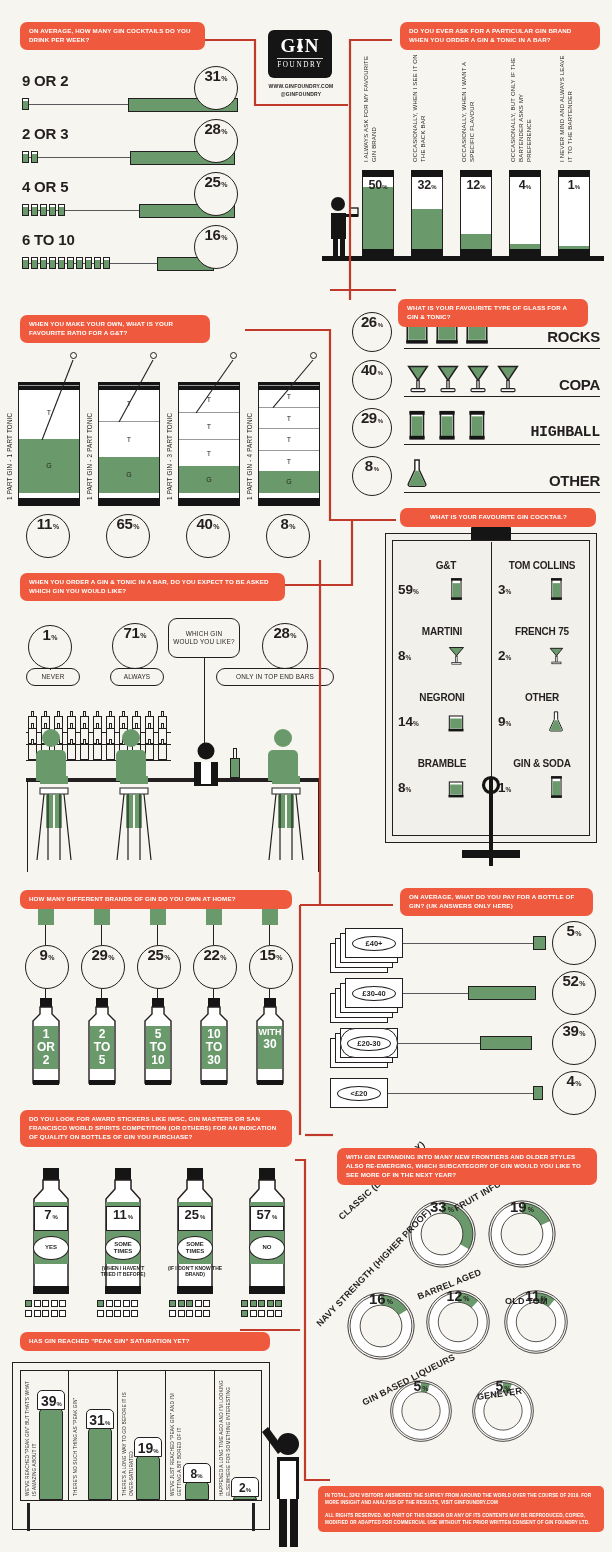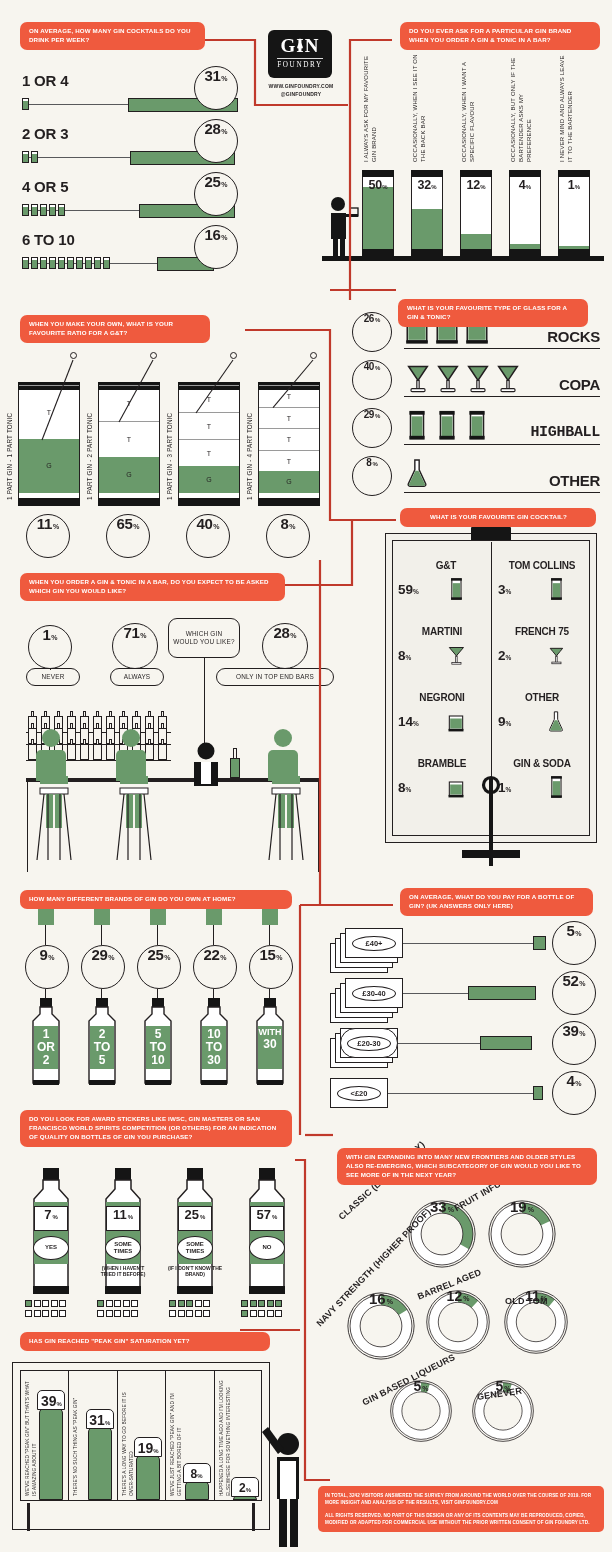--- a/index.html
+++ b/index.html
@@ -22,21 +22,21 @@
   .connector{ position:absolute; z-index:2; }
 
   
   .pcirc{
     position:absolute; border-radius:50%; border:1.2px solid #231f20;
     background:#f7f5ef; display:flex; align-items:baseline;
     justify-content:center; font-weight:bold; color:#231f20;
   }
   .pcirc .num{ font-size:15px; letter-spacing:-.4px;}
   .pcirc .pct{ font-size:7px; margin-left:1px; }
-  .pcirc.sm .num{ font-size:10px;}
+  .pcirc.sm .num{ font-size:15px;}
   .pcirc.sm .pct{ font-size:6px;}
   .s1lab{ font-size:15px; font-weight:bold; letter-spacing:-.2px; }
   .trackline{ position:absolute; height:1.2px; background:#58595b; }
   .trackbar{ position:absolute; background:#6a9a6b; border:1px solid #231f20; height:14px;}
   .glassmini{ position:absolute; width:7px; height:12px; border:1px solid #231f20; background:#fff;}
   .glassmini i{ position:absolute; left:0; right:0; bottom:0; height:8px; background:#6a9a6b; display:block;}
 
   
   .logo{ position:absolute; background:#151515; border-radius:6px;
          width:64px; height:48px; left:268px; top:30px; }
@@ -168,21 +168,21 @@
     </svg>
   </div>
   <div class="weburl">
     <div>WWW.GINFOUNDRY.COM</div>
     <div>@GINFOUNDRY</div>
   </div>
 
   <div class="banner" style="left:20px;top:22px;width:185px;">ON AVERAGE, HOW MANY GIN COCKTAILS DO YOU DRINK PER WEEK?</div>
 
   <div id="s1">
-      <div class="s1lab" style="position: absolute; left: 22px; top: 72px;">1 OR 4</div>
+      <div class="s1lab" style="position: absolute; left: 22px; top: 72px;">9 OR 2</div>
       <div class="trackline" style="left: 24px; top: 104px; width: 104px;"></div>
       <div class="trackbar" style="left: 128px; top: 98px; width: 110px;"></div>
       <div class="glassmini" style="left: 22px; top: 98px;">
         <i></i>
       </div>
       <div class="pcirc" style="left: 194px; top: 66px; width: 44px; height: 44px;">
         <span class="num">31</span>
         <span class="pct">%</span>
       </div>
       <div class="s1lab" style="position: absolute; left: 22px; top: 125px;">2 OR 3</div>

